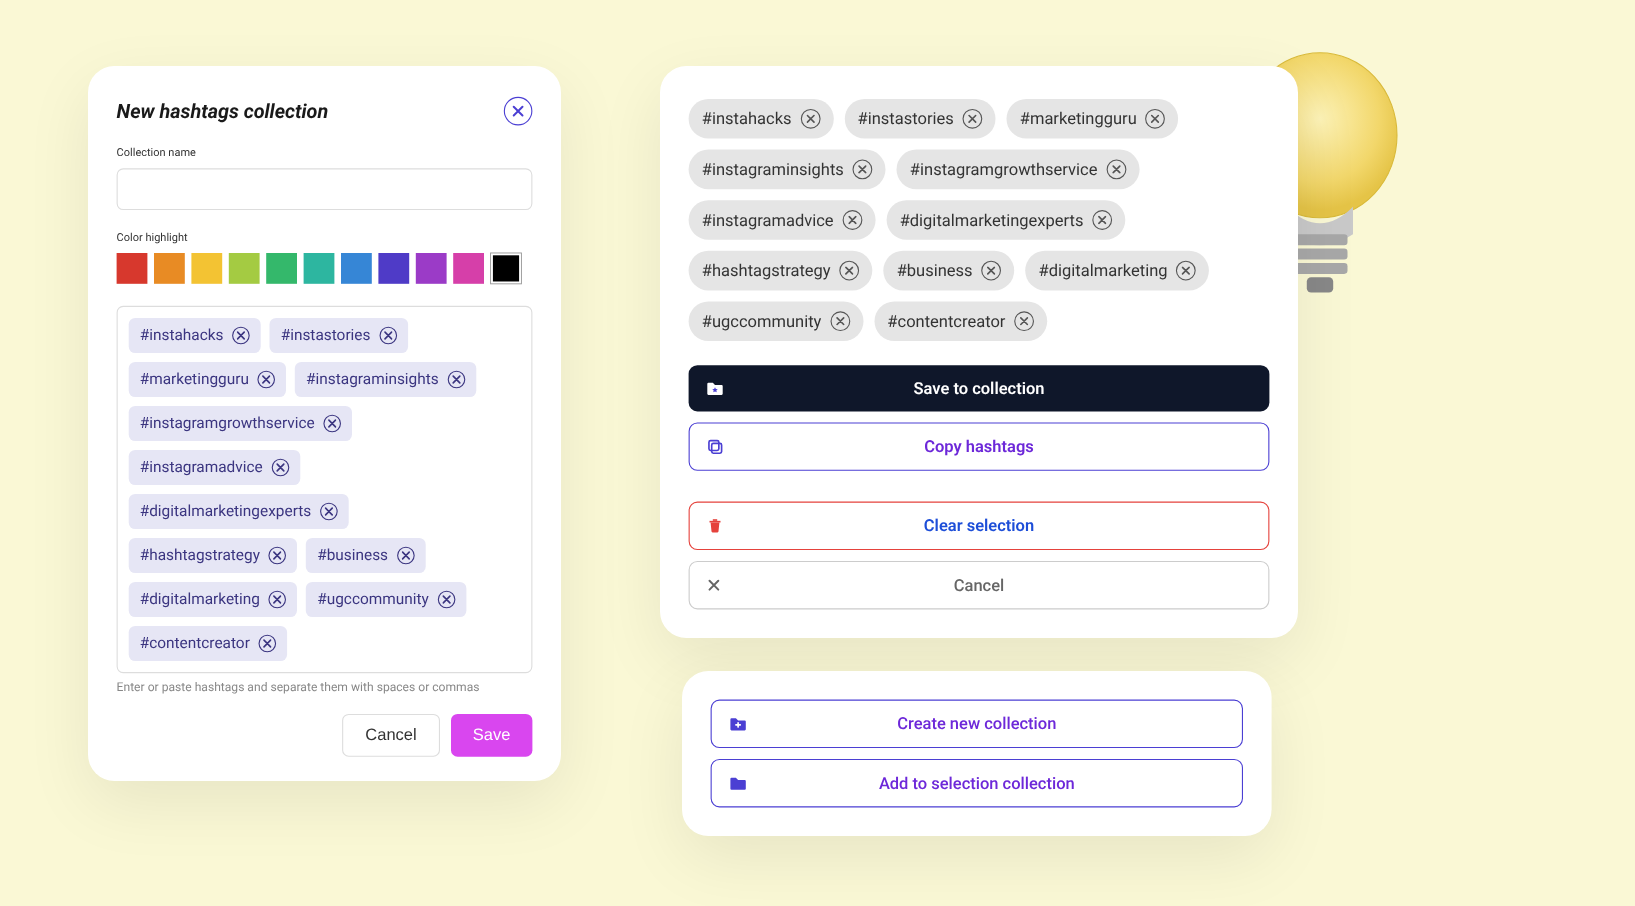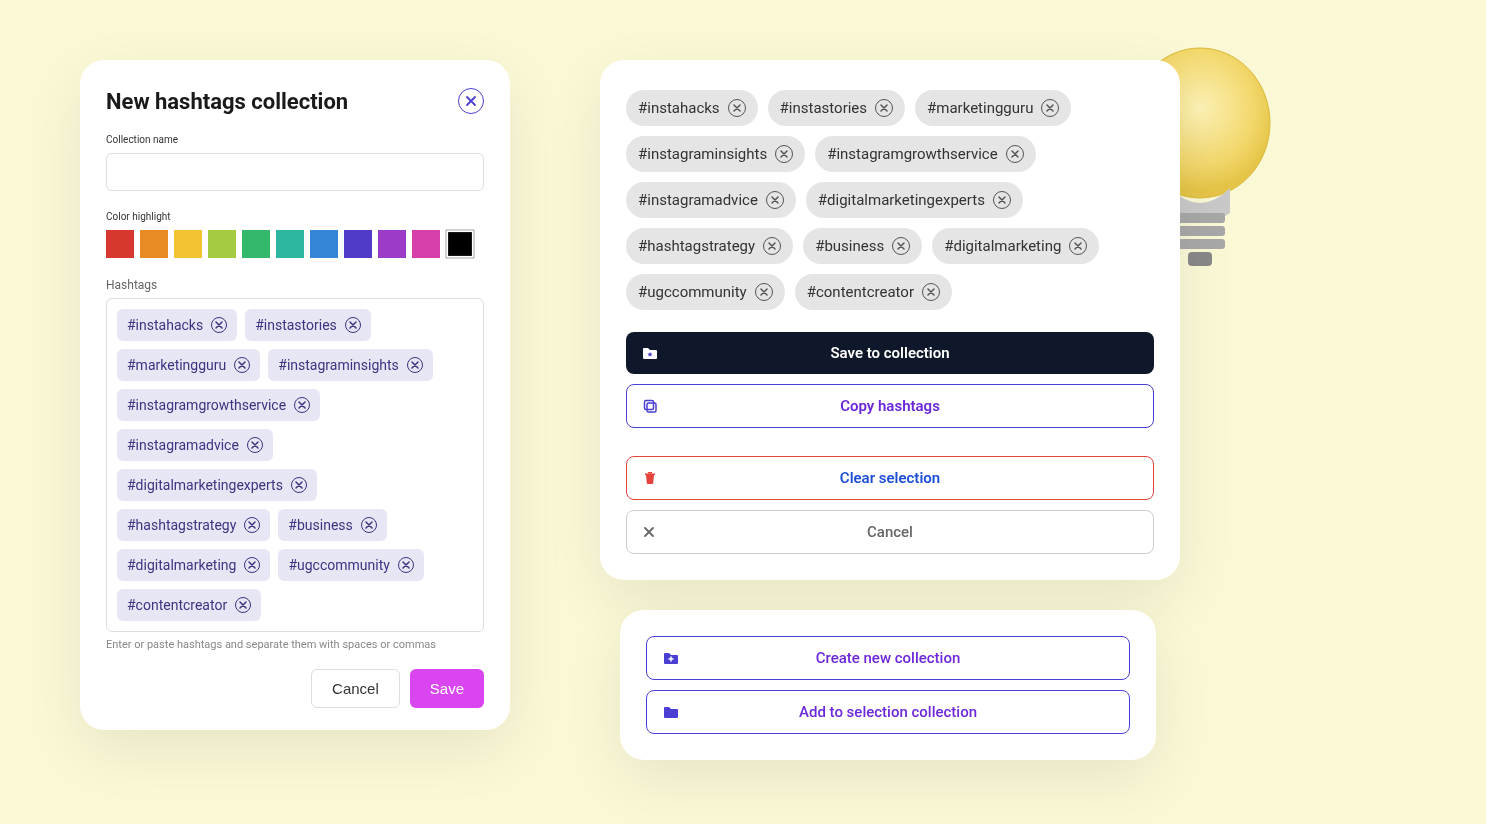--- a/index.html
+++ b/index.html
@@ -23,23 +23,24 @@
       box-shadow: 0 20px 60px rgba(0,0,0,0.08);
       padding: 28px 26px 22px;
     }
     .modal-header {
       display: flex;
       justify-content: space-between;
       align-items: center;
       margin-bottom: 20px;
     }
     .modal-title {
-      font-size: 22px;
+      font-size: 18px;
       font-weight: 700;
       color: #1a1a1a;
+      font-style: italic;
     }
     .close-btn {
       width: 26px; height: 26px;
       border: 1.5px solid #4B3FD3;
       border-radius: 50%;
       display: flex;
       align-items: center;
       justify-content: center;
       cursor: pointer;
       background: #fff;
@@ -290,21 +291,20 @@
       <div class="swatch" style="background: rgb(164, 203, 66);"></div>
       <div class="swatch" style="background: rgb(52, 184, 107);"></div>
       <div class="swatch" style="background: rgb(45, 182, 160);"></div>
       <div class="swatch" style="background: rgb(54, 134, 214);"></div>
       <div class="swatch" style="background: rgb(79, 59, 199);"></div>
       <div class="swatch" style="background: rgb(155, 59, 199);"></div>
       <div class="swatch" style="background: rgb(214, 63, 169);"></div>
       <div class="swatch selected" style="background: rgb(0, 0, 0);"></div>
     </div>
 
-  <div class="small-label">Hashtags</div>
   <div class="tag-box" id="left-tags">
       <div class="tag-chip">
         <span>#instahacks</span>
         <span class="remove">
           <svg viewBox="0 0 8 8">
             <path d="M1 1 L7 7 M7 1 L1 7" stroke="#3B3580" stroke-width="1.5" stroke-linecap="round"></path>
           </svg>
         </span>
       </div>
       <div class="tag-chip">

